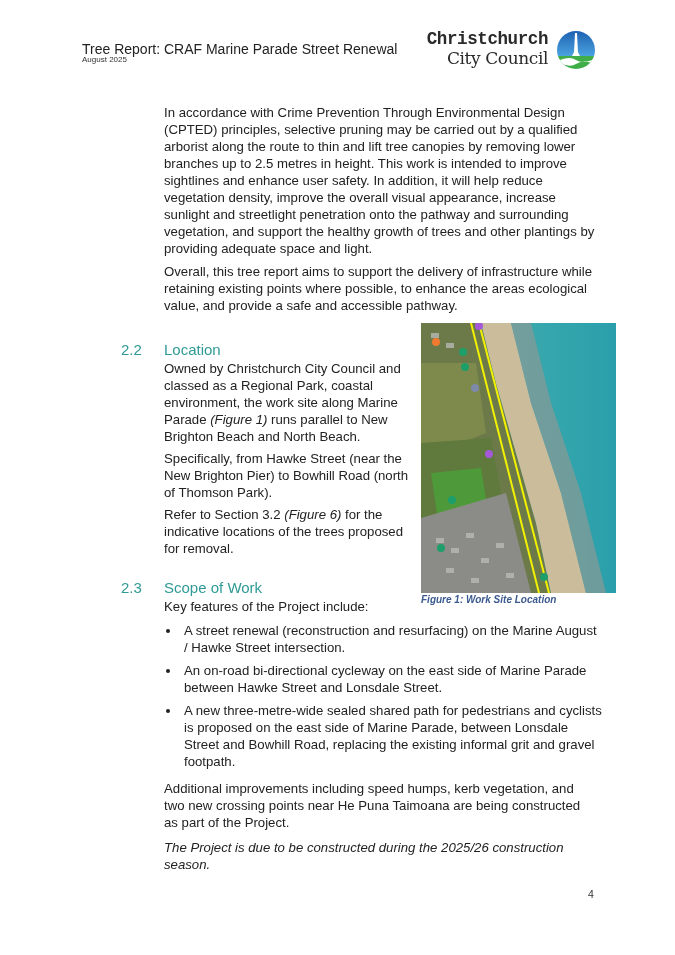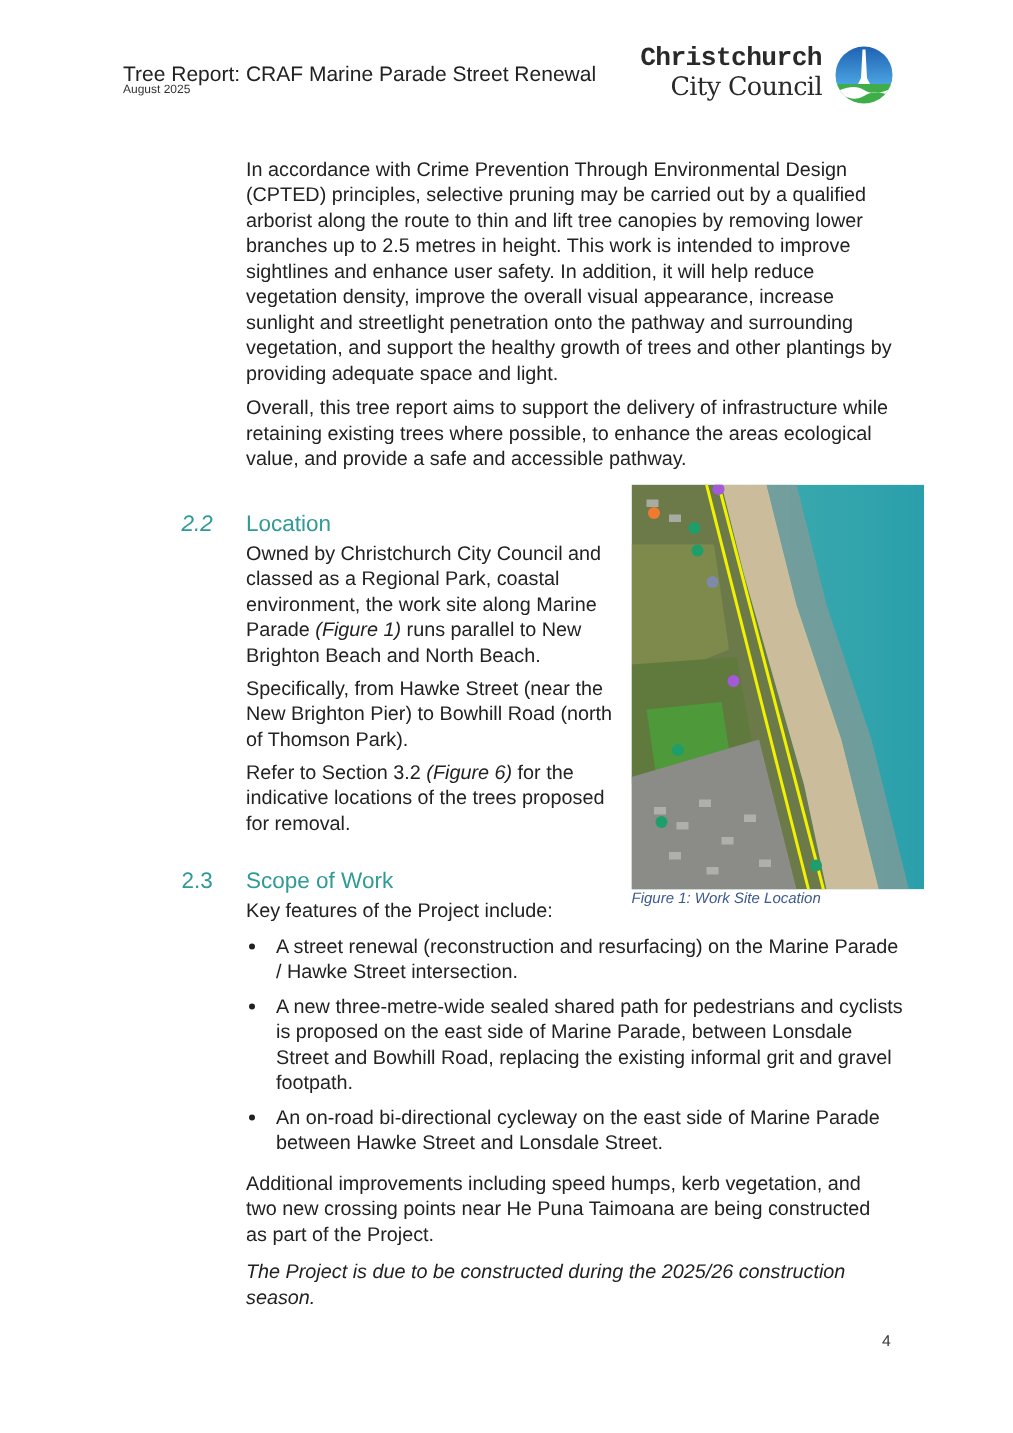--- a/index.html
+++ b/index.html
@@ -12,21 +12,21 @@
                 font-weight:bold; font-size:17.5px; color:#2a2a2a; letter-spacing:-0.4px; white-space:nowrap; }
   .logo-text2 { position:absolute; right:48px; top:19px; font-family:"DejaVu Serif", serif;
                 font-size:17px; color:#2a2a2a; letter-spacing:-0.4px; white-space:nowrap; }
   .logo-mark { position:absolute; right:0; top:1px; width:40px; height:40px; }
 
   .para { position:absolute; left:164px; width:432px; font-size:13.2px; line-height:17px; color:#222; margin:0; }
   .h2num { position:absolute; left:121px; font-size:15px; color:#2f9a96; }
   .h2txt { position:absolute; left:164px; font-size:15px; color:#2f9a96; }
   .narrow { width:245px; }
   .figure { position:absolute; left:421px; top:323px; width:195px; height:270px; overflow:hidden; }
-  .caption { position:absolute; left:421px; top:594px; font-size:10px; font-style:italic; color:#3b5a8f; }
+  .caption { position:absolute; left:421px; top:594px; font-size:10px; font-style:italic; color:#3b5a8f;font-weight:bold; }
   ul.bullets { position:absolute; left:164px; top:622px; width:440px; margin:0; padding:0; list-style:none; }
   ul.bullets li { position:relative; padding-left:20px; font-size:13.2px; line-height:17px; margin-bottom:6px; }
   ul.bullets li .dot { position:absolute; left:2px; top:7px; width:4px; height:4px; background:#222; border-radius:50%; }
   .pagenum { position:absolute; left:588px; top:888px; font-size:10.5px; color:#333; }
   em { font-style:italic; }
 </style>
 </head>
 <body>
 
 <div class="hdr-title">Tree Report: CRAF Marine Parade Street Renewal</div>
@@ -47,23 +47,23 @@
     <g clip-path="url(#lc)">
       <rect x="0" y="0" width="40" height="26" fill="url(#sky)"></rect>
       <rect x="0" y="26" width="40" height="14" fill="#3fae49"></rect>
       <polygon points="19,3 21,3 22,22 24,26 16,26 18,22" fill="#ffffff"></polygon>
       <path d="M4 30 Q14 26 20 30 T36 30 L36 33 Q26 30 20 34 T4 33 Z" fill="#ffffff"></path>
     </g>
   </svg>
 </div>
 
 <p class="para" style="top:104px;">In accordance with Crime Prevention Through Environmental Design (CPTED) principles, selective pruning may be carried out by a qualified arborist along the route to thin and lift tree canopies by removing lower branches up to 2.5 metres in height. This work is intended to improve sightlines and enhance user safety. In addition, it will help reduce vegetation density, improve the overall visual appearance, increase sunlight and streetlight penetration onto the pathway and surrounding vegetation, and support the healthy growth of trees and other plantings by providing adequate space and light.</p>
-<p class="para" style="top:263px;">Overall, this tree report aims to support the delivery of infrastructure while retaining existing trees where possible, to enhance the areas ecological value, and provide a safe and accessible pathway.</p>
+<p class="para" style="top:263px;">Overall, this tree report aims to support the delivery of infrastructure while retaining existing points where possible, to enhance the areas ecological value, and provide a safe and accessible pathway.</p>
 
-<div class="h2num" style="top:341px;font-style:italic;">2.2</div>
+<div class="h2num" style="top:341px;">2.2</div>
 <div class="h2txt" style="top:341px;">Location</div>
 <p class="para narrow" style="top:360px;"><span>Owned by Christchurch City Council and classed as a Regional Park, coastal environment, the work site along Marine Parade </span><em>(Figure 1)</em><span> runs parallel to New Brighton Beach and North Beach.</span></p>
 <p class="para narrow" style="top:450px;">Specifically, from Hawke Street (near the New Brighton Pier) to Bowhill Road (north of Thomson Park).</p>
 <p class="para narrow" style="top:506px;"><span>Refer to Section 3.2 </span><em>(Figure 6)</em><span> for the indicative locations of the trees proposed for removal.</span></p>
 
 <div class="figure">
   <svg width="195" height="270" viewBox="0 0 195 270">
     <defs>
       <linearGradient id="sea" x1="0" y1="0" x2="1" y2="0">
         <stop offset="0" stop-color="#5fb5ad"></stop>
@@ -108,21 +108,21 @@
     <circle cx="123" cy="254" r="4" fill="#1e9e6a"></circle>
   </svg>
 </div>
 <div class="caption">Figure 1: Work Site Location</div>
 
 <div class="h2num" style="top:579px;">2.3</div>
 <div class="h2txt" style="top:579px;">Scope of Work</div>
 <p class="para narrow" style="top:598px;">Key features of the Project include:</p>
 
 <ul class="bullets">
-  <li><span class="dot"></span><span>A street renewal (reconstruction and resurfacing) on the Marine Parade / Hawke Street intersection.</span></li>
+  <li><span class="dot"></span><span>A street renewal (reconstruction and resurfacing) on the Marine August / Hawke Street intersection.</span></li>
+  <li><span class="dot"></span><span>An on-road bi-directional cycleway on the east side of Marine Parade between Hawke Street and Lonsdale Street.</span></li>
   <li><span class="dot"></span><span>A new three-metre-wide sealed shared path for pedestrians and cyclists is proposed on the east side of Marine Parade, between Lonsdale Street and Bowhill Road, replacing the existing informal grit and gravel footpath.</span></li>
-  <li><span class="dot"></span><span>An on-road bi-directional cycleway on the east side of Marine Parade between Hawke Street and Lonsdale Street.</span></li>
 </ul>
 
 <p class="para" style="top:780px;">Additional improvements including speed humps, kerb vegetation, and two new crossing points near He Puna Taimoana are being constructed as part of the Project.</p>
 <p class="para" style="top:839px;font-style:italic;">The Project is due to be constructed during the 2025/26 construction season.</p>
 
 <div class="pagenum">4</div>
 
 </body></html>

